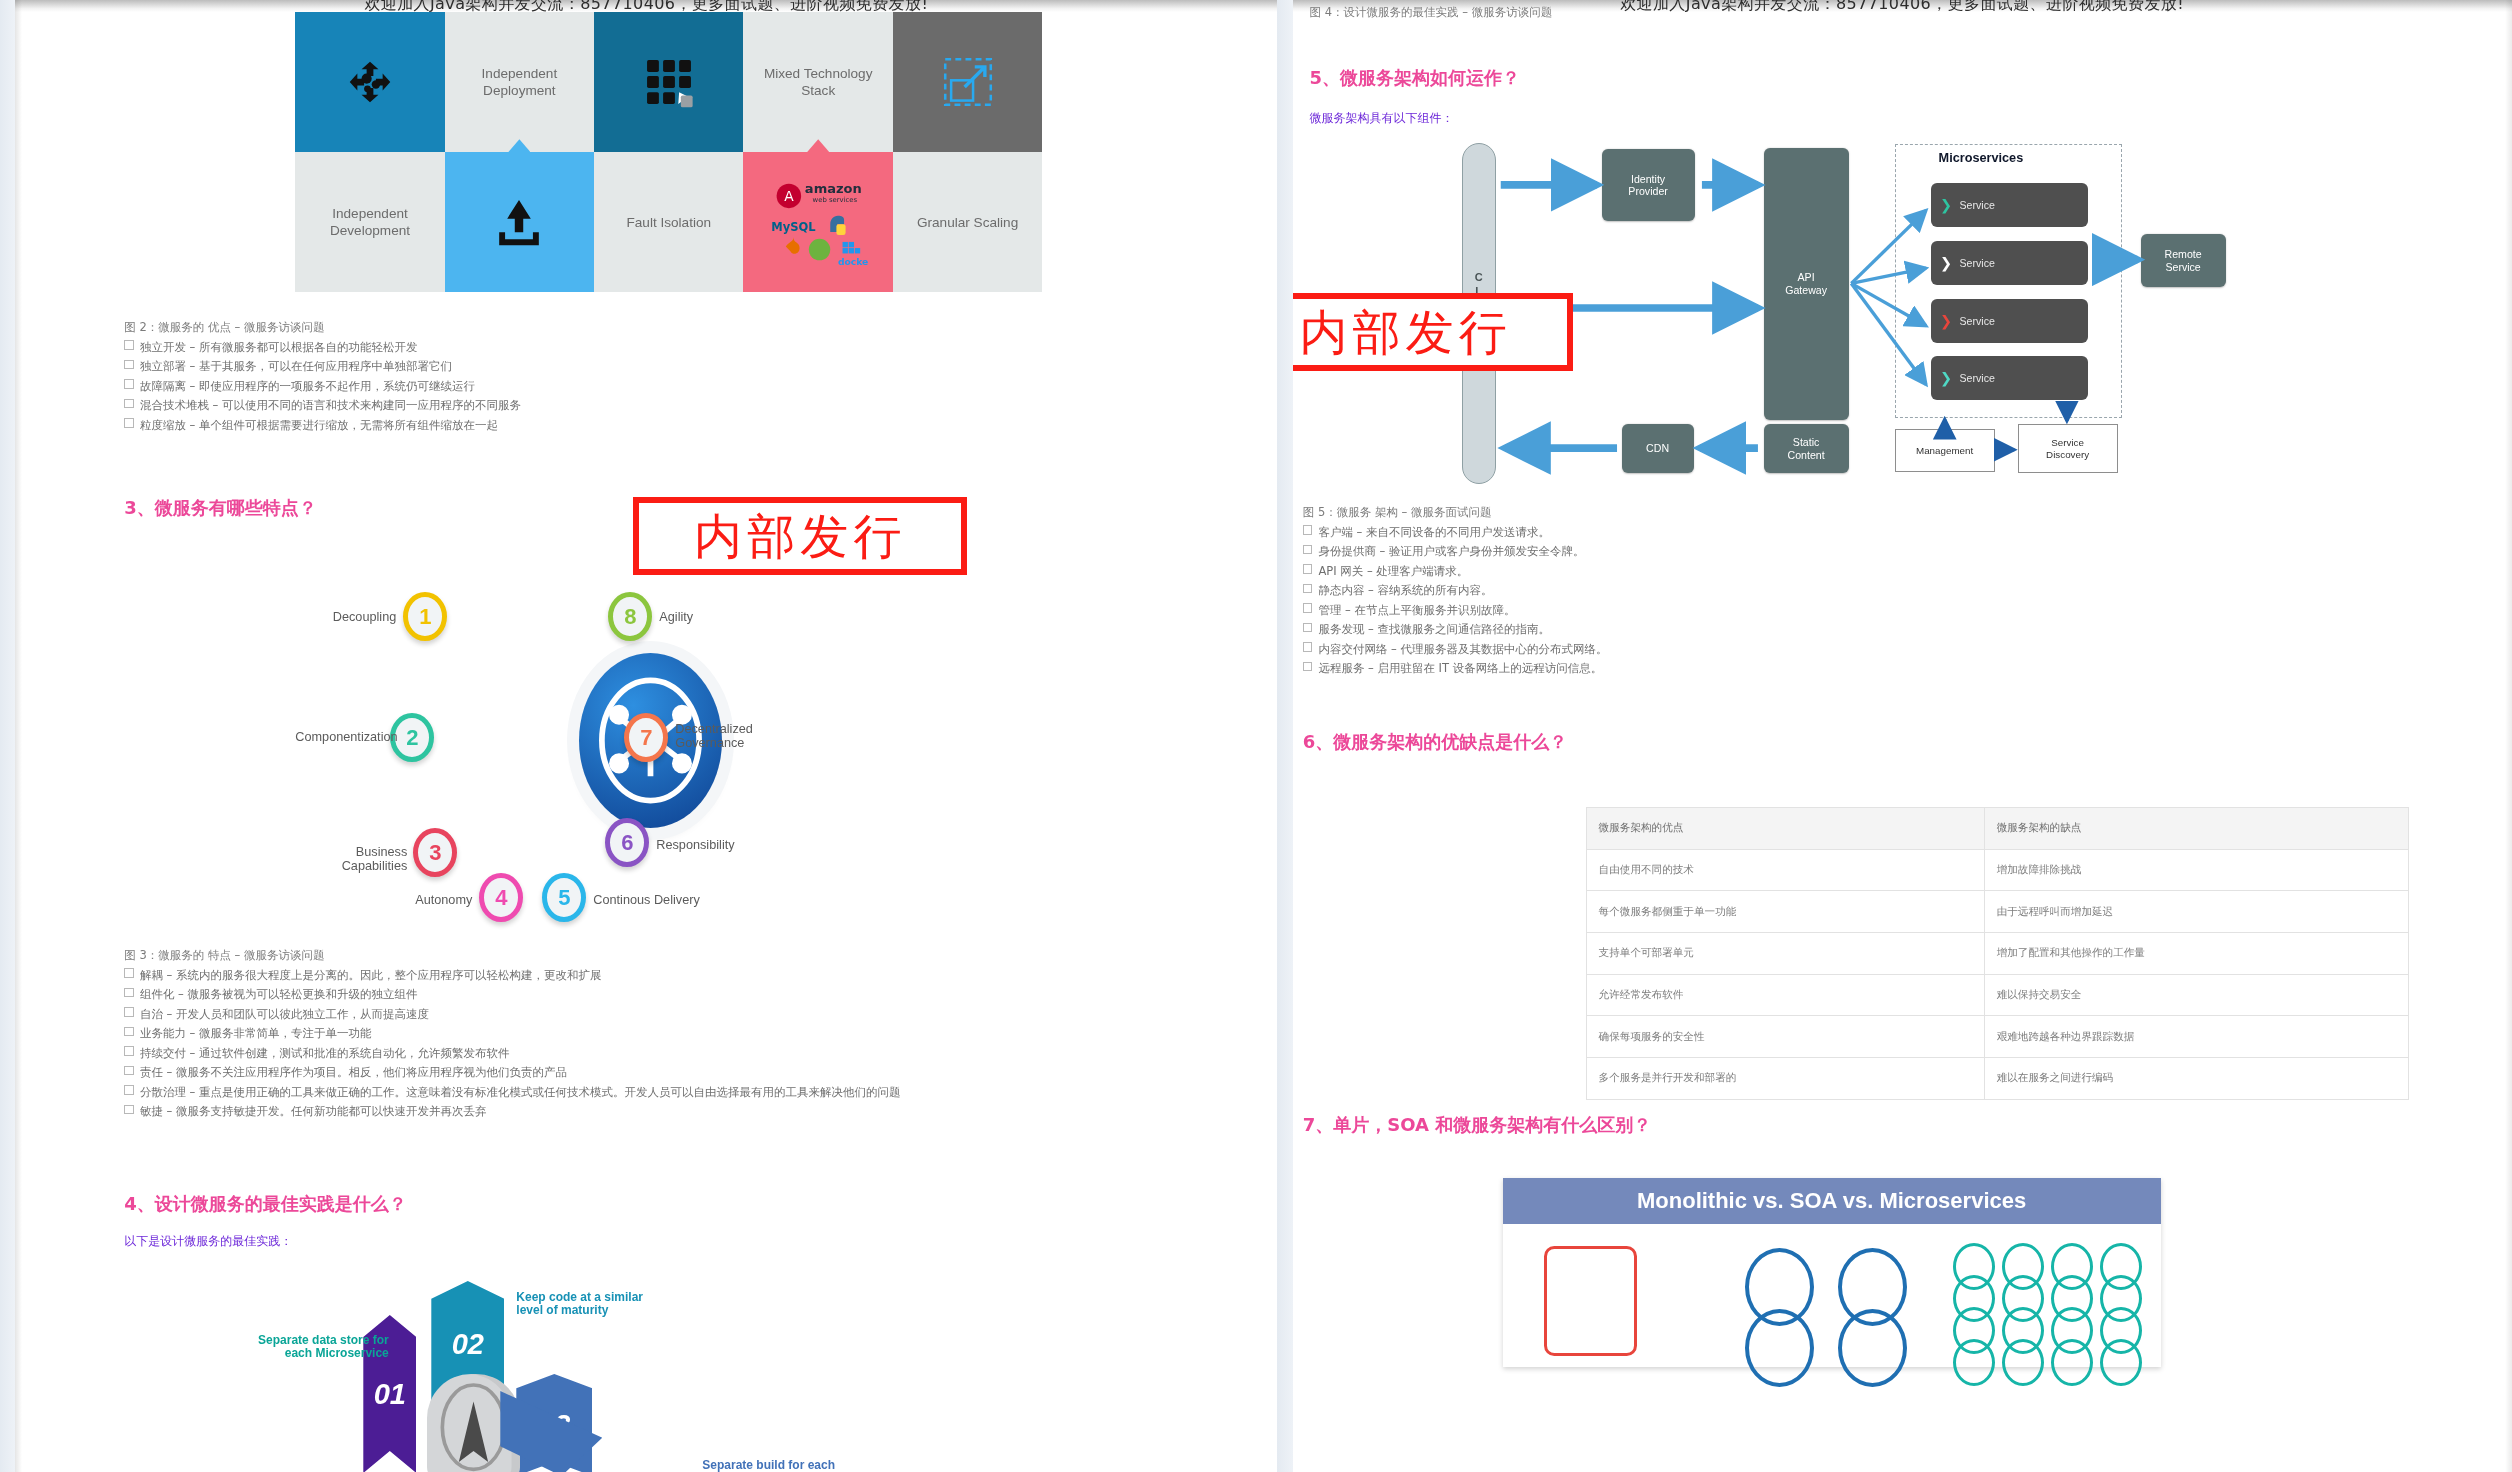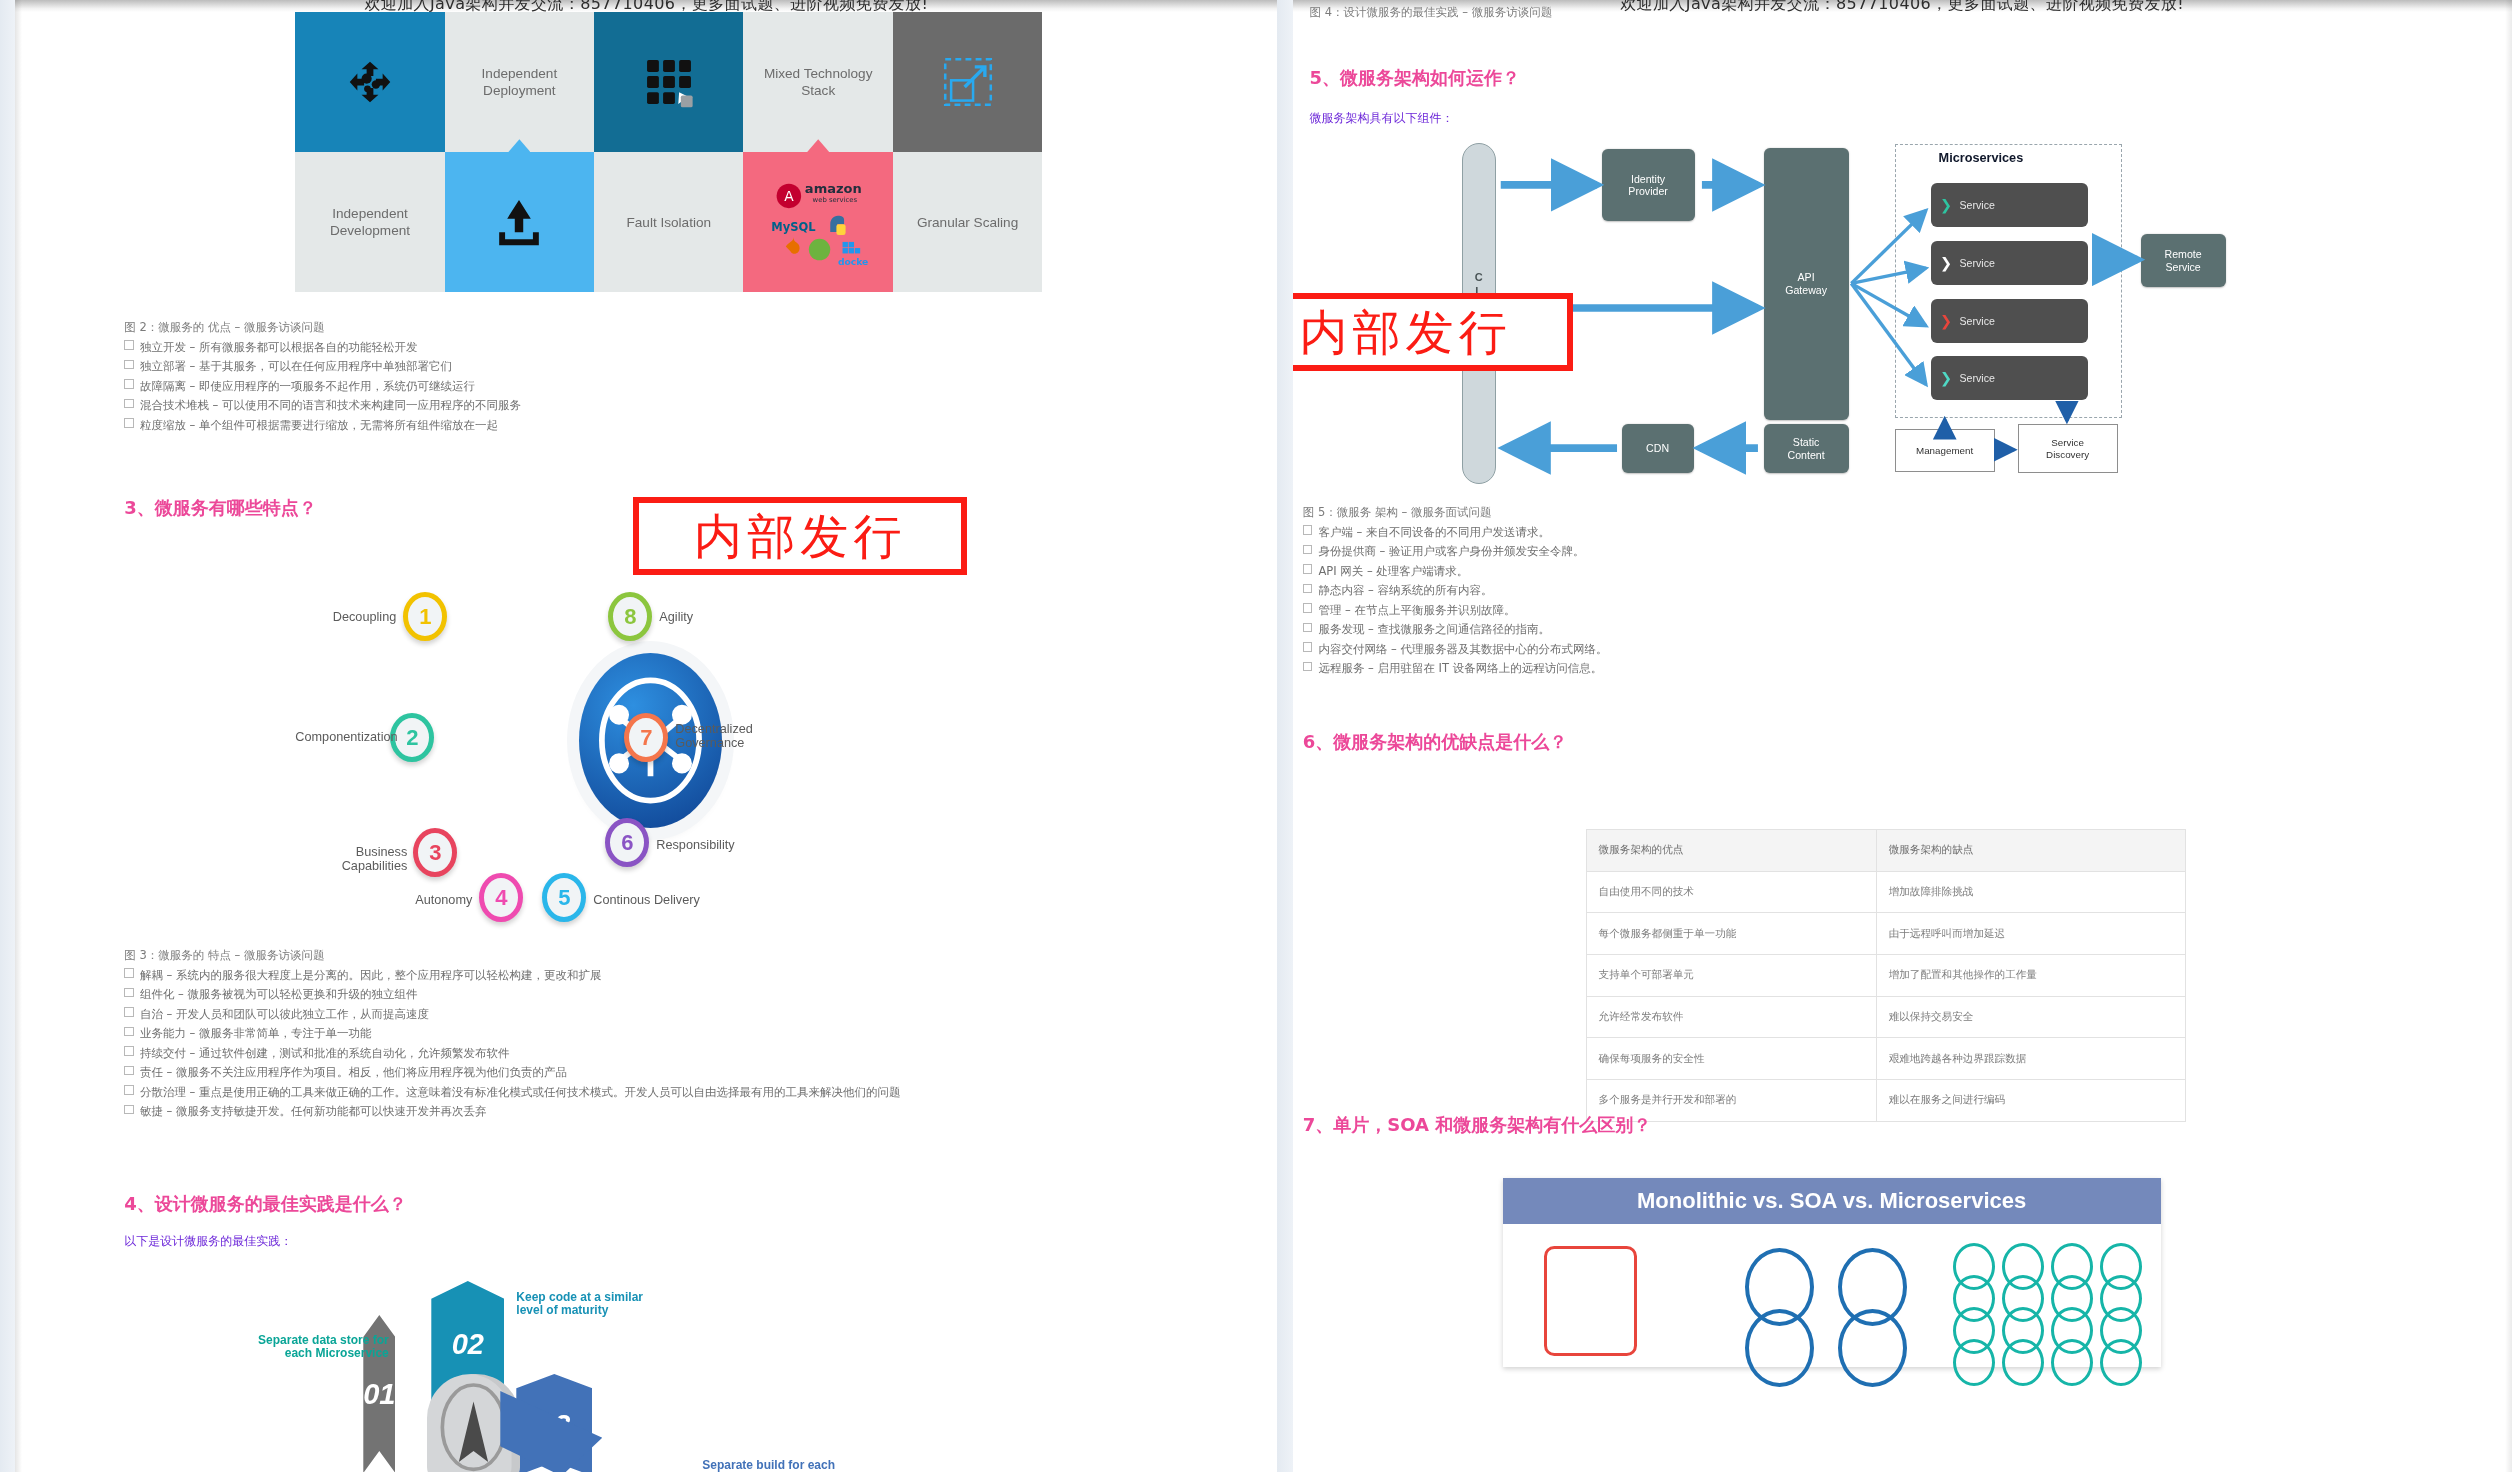--- a/index.html
+++ b/index.html
@@ -268,21 +268,21 @@
           <div class="cap cap-dark"><span class="bx"></span><span class="t">责任 – 微服务不关注应用程序作为项目。相反，他们将应用程序视为他们负责的产品</span></div>
           <div class="cap cap-dark"><span class="bx"></span><span class="t">分散治理 – 重点是使用正确的工具来做正确的工作。这意味着没有标准化模式或任何技术模式。开发人员可以自由选择最有用的工具来解决他们的问题</span></div>
           <div class="cap cap-dark"><span class="bx"></span><span class="t">敏捷 – 微服务支持敏捷开发。任何新功能都可以快速开发并再次丢弃</span></div>
         </div>
     </div>
 
     <h2 class="qh" style="position:absolute;left:109px;top:1192px;">4、设计微服务的最佳实践是什么？</h2>
     <div class="lead" style="position:absolute;left:109px;top:1233px;">以下是设计微服务的最佳实践：</div>
 
     <div class="bp" id="bp" style="left:246px;top:1264px;width:764px;height:209px;">
-        <div class="bparrow" style="left: 102px; top: 51px; width: 32px; height: 158px; background: #737373; clip-path: polygon(0px 14%, 50% 0px, 100% 14%, 100% 100%, 50% 86%, 0px 100%);">
+        <div class="bparrow" style="left: 102px; top: 51px; width: 53px; height: 158px; background: #4c1d95; clip-path: polygon(0px 14%, 50% 0px, 100% 14%, 100% 100%, 50% 86%, 0px 100%);">
           <span>01</span>
         </div>
         <div class="bptext" style="left: -8.5px; top: 70px; width: 136px; color: rgb(10, 165, 151); text-align: right; white-space: pre-line;">Separate data store for
 each Microservice</div>
         <div class="bparrow" style="left: 170px; top: 17px; width: 73px; height: 127px; background: rgb(23, 145, 181); clip-path: polygon(0px 14%, 50% 0px, 100% 14%, 100% 100%, 50% 86%, 0px 100%);">
           <span>02</span>
         </div>
         <div class="bptext" style="left: 255px; top: 27px; width: 161px; color: rgb(23, 145, 181); text-align: left; white-space: pre-line;">Keep code at a similar
 level of maturity</div>
         <div class="bparrow" style="left: 255px; top: 110px; width: 76px; height: 102px; background: rgb(66, 114, 184); clip-path: polygon(0px 14%, 50% 0px, 100% 14%, 100% 100%, 50% 86%, 0px 100%);">
@@ -406,21 +406,21 @@
           <div class="cap cap-dark"><span class="bx"></span><span class="t">静态内容 – 容纳系统的所有内容。</span></div>
           <div class="cap cap-dark"><span class="bx"></span><span class="t">管理 – 在节点上平衡服务并识别故障。</span></div>
           <div class="cap cap-dark"><span class="bx"></span><span class="t">服务发现 – 查找微服务之间通信路径的指南。</span></div>
           <div class="cap cap-dark"><span class="bx"></span><span class="t">内容交付网络 – 代理服务器及其数据中心的分布式网络。</span></div>
           <div class="cap cap-dark"><span class="bx"></span><span class="t">远程服务 – 启用驻留在 IT 设备网络上的远程访问信息。</span></div>
         </div>
     </div>
 
     <h2 class="qh" style="position:absolute;left:10.2px;top:730px;">6、微服务架构的优缺点是什么？</h2>
 
-    <table class="pc" id="pctable" style="left:293px;top:829px;width:600px;border-radius:13px;">
+    <table class="pc" id="pctable" style="left:293px;top:807px;width:823px;border-radius:13px;">
         <thead>
           <tr>
             <th>微服务架构的优点</th>
             <th>微服务架构的缺点</th>
           </tr>
         </thead>
         <tbody>
           <tr>
             <td>自由使用不同的技术</td>
             <td>增加故障排除挑战</td>

